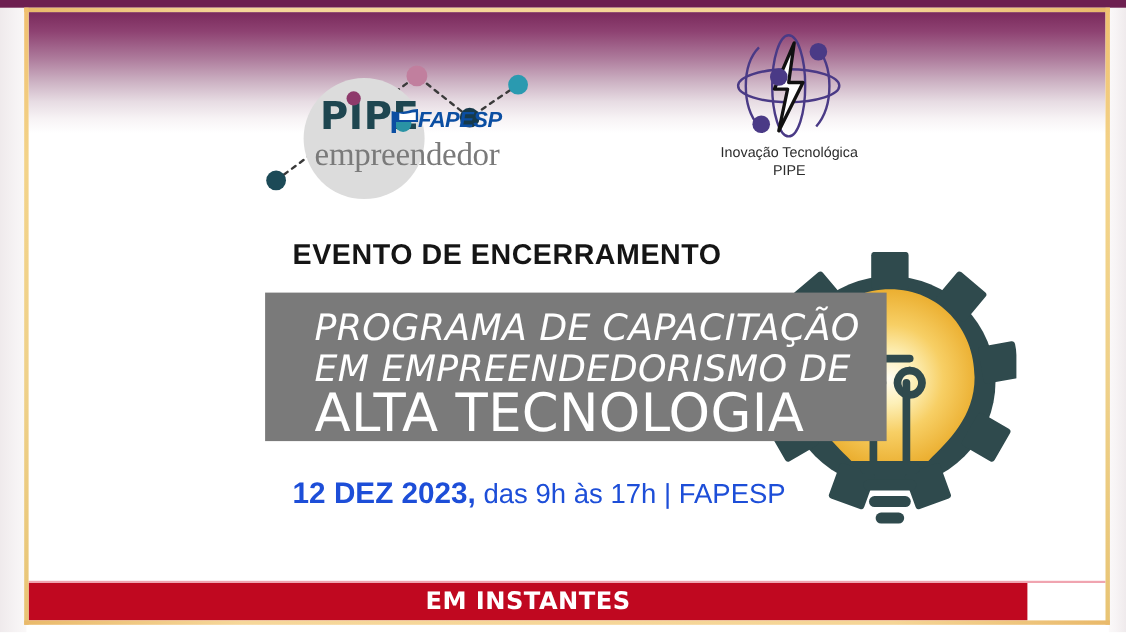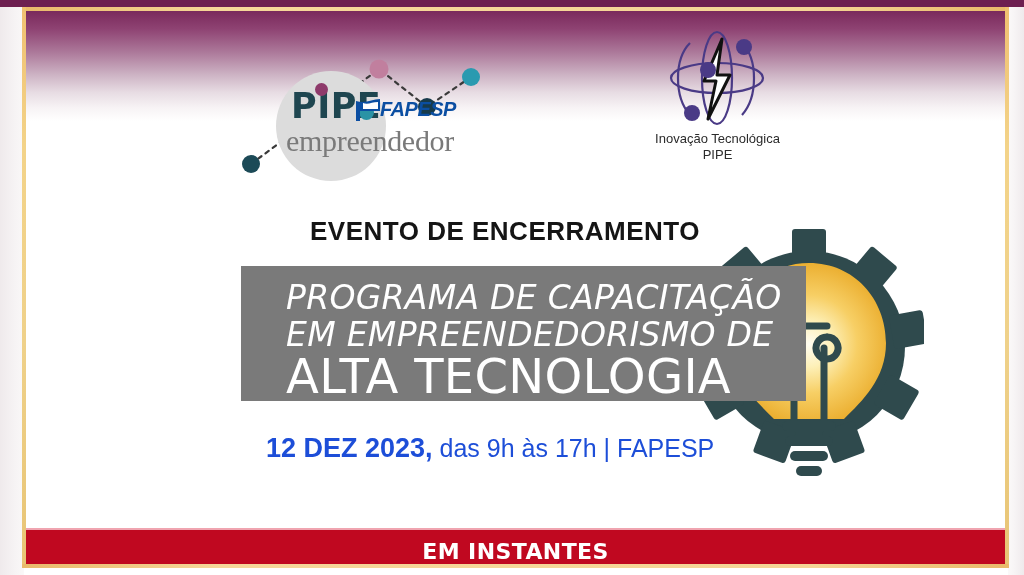--- a/index.html
+++ b/index.html
@@ -162,21 +162,20 @@
 
   
   .evento-heading {
     position: absolute;
     left: 240px; top: 205px;
     font-size: 26px;
     font-weight: bold;
     letter-spacing: 0.5px;
     color: #151515;
     font-family: "Liberation Sans", sans-serif;
-    margin-left: 44px;
   }
 
   
   .titlebar {
     position: absolute;
     left: 100px; top: 248px;
     width: 680px; height: 145px;
   }
   .gray-bar {
     position: absolute;
@@ -246,24 +245,24 @@
     font-size: 27px;
   }
   .dateline .light {
     font-weight: normal;
   }
 
   
   .red-banner {
     position: absolute;
     left: 26px; top: 530px;
-    width: 979px; height: 34px;
+    width: 908px; height: 34px;
     background: #c00820;
     display: flex;
-    align-items: flex-end;
+    align-items: center;
     justify-content: center;
     z-index: 20;
   }
   .red-banner-top-hairline {
     position: absolute;
     left: 26px; top: 528px;
     width: 979px; height: 2px;
     background: #f0a4b0;
     z-index: 21;
   }

